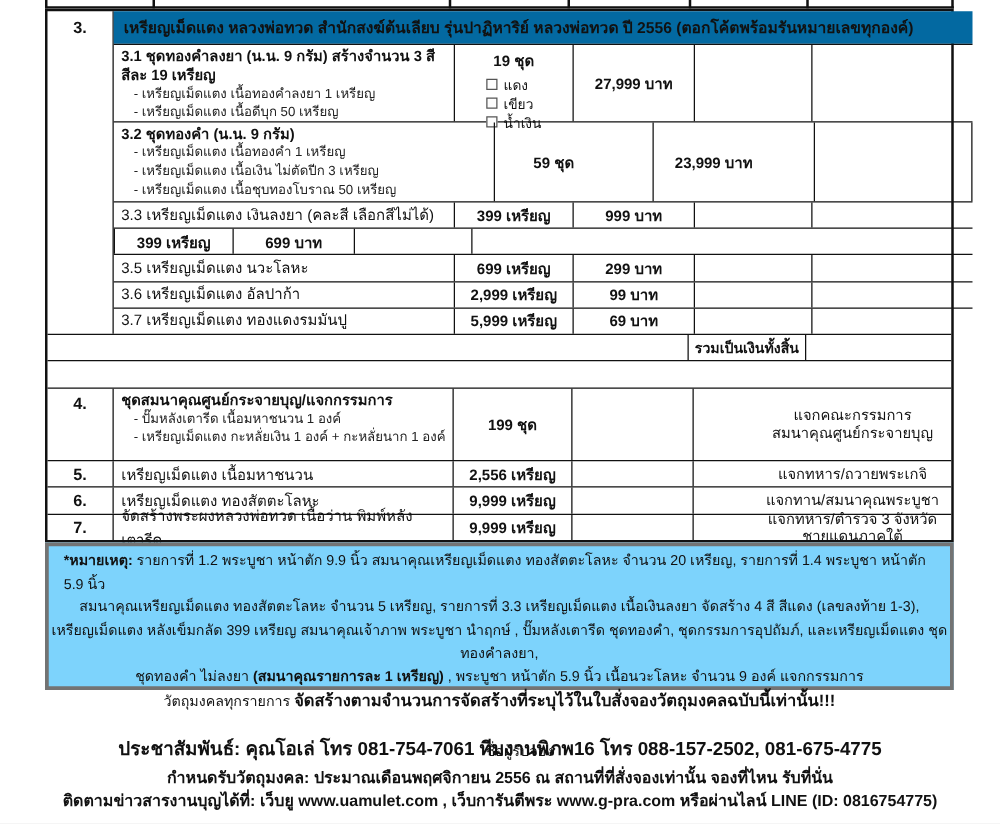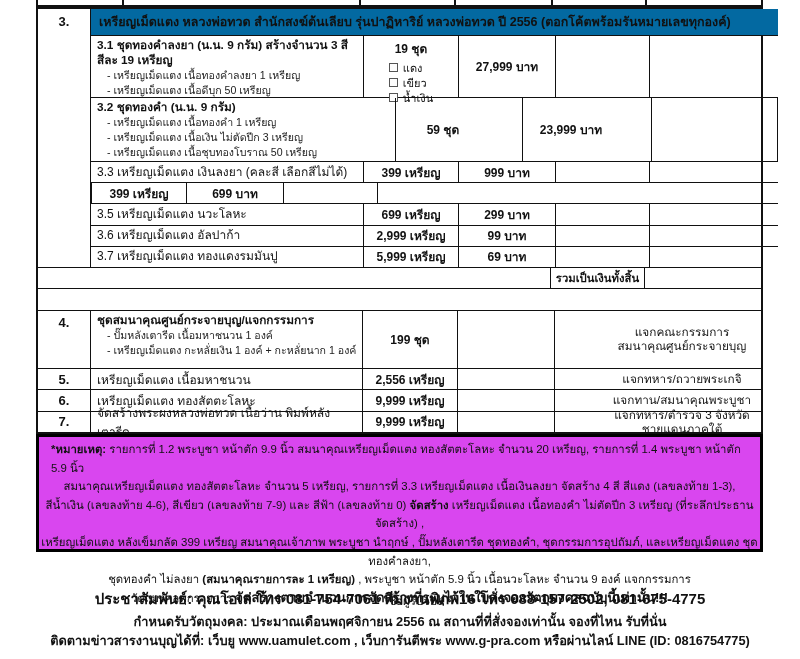--- a/index.html
+++ b/index.html
@@ -57,21 +57,21 @@
   .spacer-row { height:22px; }
 
   .row4 { height:58px; }
   .row4 .no-cell { padding-top:4px; }
   .row567 { height:21.3px; }
   .row567 .no-cell { padding-top:0; display:flex; align-items:center; justify-content:center; }
   .row567 .d-cell { display:flex; align-items:center; font-size:12px; }
 
   
   .note { position:absolute; left:36px; top:434px; width:727px; height:118px;
-          border:3px solid #000000; background:#d946ef; font-size:11.4px; line-height:18.6px;
+          border:3px solid #737373; background:#7dd3fc; font-size:11.4px; line-height:18.6px;
           text-align:center; padding-top:3px; }
   .note .ln1 { text-align:left; padding:0 14px 0 12px; }
   .note b.lbl { font-weight:bold; }
   .note .big { font-weight:bold; font-size:13.2px;margin-top:32px; }
 
   
   .sig-row { position:absolute; left:36px; top:592px; width:759px; display:flex; align-items:center;
              font-size:11.5px; color:#111;flex-direction:column; }
   .dotted { border-bottom:1.2px dotted #444; height:13px; }
   .dot1 { flex:0 0 160px; } .dot2 { flex:0 0 160px; } .dot3 { flex:1 1 auto; }
@@ -233,21 +233,20 @@
       <div class="c q-cell">9,999 เหรียญ</div>
       <div class="c p-cell"></div>
       <div class="c m-cell">แจกทหาร/ตำรวจ 3 จังหวัดชายแดนภาคใต้</div>
     </div>
 
   </div>
 
   <div class="note">
     <div class="ln1"><b class="lbl">*หมายเหตุ:</b><span> รายการที่ 1.2  พระบูชา หน้าตัก 9.9 นิ้ว สมนาคุณเหรียญเม็ดแตง ทองสัตตะโลหะ จำนวน 20 เหรียญ, รายการที่ 1.4  พระบูชา หน้าตัก 5.9 นิ้ว</span></div>
     <div>สมนาคุณเหรียญเม็ดแตง ทองสัตตะโลหะ จำนวน 5 เหรียญ, รายการที่ 3.3 เหรียญเม็ดแตง เนื้อเงินลงยา จัดสร้าง 4 สี สีแดง (เลขลงท้าย 1-3),</div>
-    <div><span>สีน้ำเงิน (เลขลงท้าย 4-6), สีเขียว (เลขลงท้าย 7-9) และ สีฟ้า (เลขลงท้าย 0) </span><b>จัดสร้าง</b><span> เหรียญเม็ดแตง เนื้อทองคำ ไม่ตัดปีก 3 เหรียญ (ที่ระลึกประธานจัดสร้าง) ,</span></div>
     <div>เหรียญเม็ดแตง หลังเข็มกลัด 399 เหรียญ สมนาคุณเจ้าภาพ พระบูชา นำฤกษ์ , ปั๊มหลังเตารีด ชุดทองคำ, ชุดกรรมการอุปถัมภ์, และเหรียญเม็ดแตง ชุดทองคำลงยา,</div>
     <div><span>ชุดทองคำ ไม่ลงยา </span><b>(สมนาคุณรายการละ 1 เหรียญ)</b><span> , พระบูชา หน้าตัก 5.9 นิ้ว เนื้อนวะโลหะ จำนวน 9 องค์ แจกกรรมการ</span></div>
     <div><span>วัตถุมงคลทุกรายการ </span><span class="big">จัดสร้างตามจำนวนการจัดสร้างที่ระบุไว้ในใบสั่งจองวัตถุมงคลฉบับนี้เท่านั้น!!!</span></div>
   </div>
 
   <div class="sig-row">
     <span class="lbl">ชื่อผู้รับจอง</span>
     <span class="dotted dot1"></span>
     <span class="lbl">สถานที่สั่งจอง</span>
     <span class="dotted dot2"></span>

